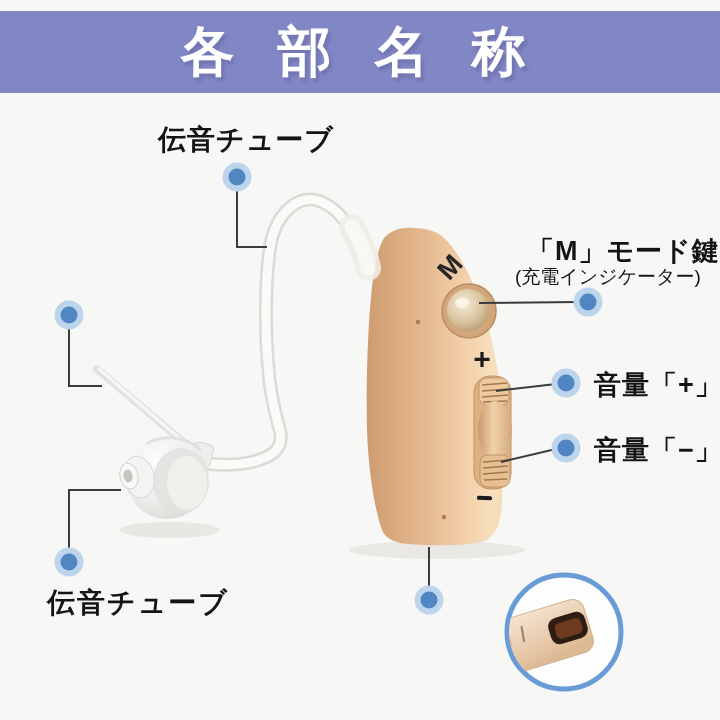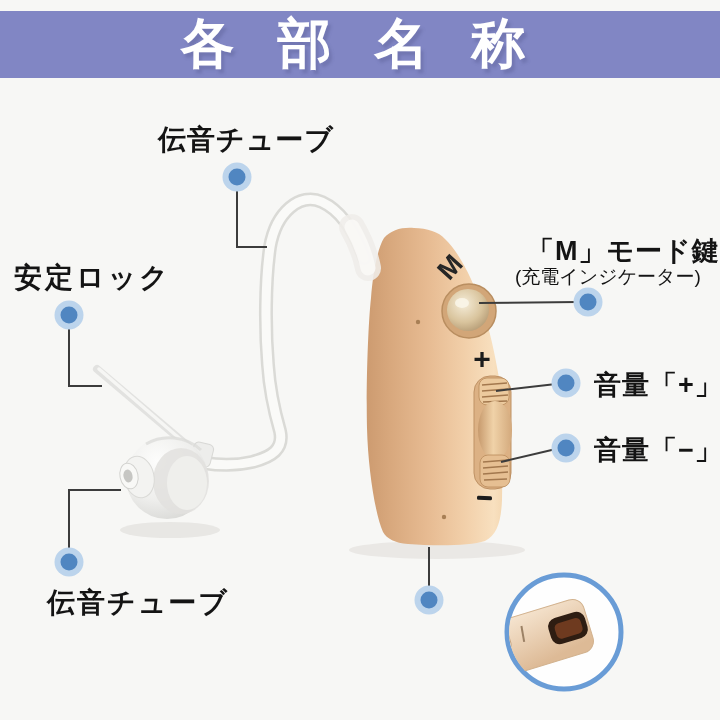--- a/index.html
+++ b/index.html
@@ -7,21 +7,21 @@
     font-family:"Liberation Sans","DejaVu Sans",sans-serif;
     background:#ffffff;
   }
   #stage{
     position:relative;
     width:720px;height:720px;
     background:#f7f7f5;
     overflow:hidden;
   }
   .banner{
-    position:absolute;left:0;top:11px;width:720px;height:67px;
+    position:absolute;left:0;top:11px;width:720px;height:82px;
     background:#8186c4;
     display:flex;align-items:center;justify-content:center;
   }
   .banner-title{
     color:#ffffff;
     font-size:54px;
     font-weight:bold;
     letter-spacing:14px;
     white-space:nowrap;
     text-shadow:3px 4px 3px rgba(95,100,155,0.45);
@@ -181,20 +181,19 @@
 
   <div class="dot" style="left:237px;top:177px;"></div>
   <div class="dot" style="left:69px;top:315px;"></div>
   <div class="dot" style="left:69px;top:562px;"></div>
   <div class="dot" style="left:588px;top:302px;"></div>
   <div class="dot" style="left:566px;top:383px;"></div>
   <div class="dot" style="left:566px;top:448px;"></div>
   <div class="dot" style="left:429px;top:600px;"></div>
 
   <div class="part-label" style="left:158px;top:121px;">伝音チューブ</div>
-  <div class="part-label" style="left:14px;top:259px;letter-spacing:3px;">安定ロック</div>
   <div class="part-label" style="left:47px;top:584px;letter-spacing:2px;">伝音チューブ</div>
   <div class="part-label small" style="left:515px;top:264px;">(充電インジケーター)</div>
   <div class="part-label" style="left:527px;top:233px;font-size:27px;">「M」モード鍵</div>
   <div class="part-label" style="left:594px;top:367px;font-size:27px;">音量「+」</div>
   <div class="part-label" style="left:594px;top:432px;font-size:27px;">音量「−」</div>
 
 </div>
 
 </body></html>

